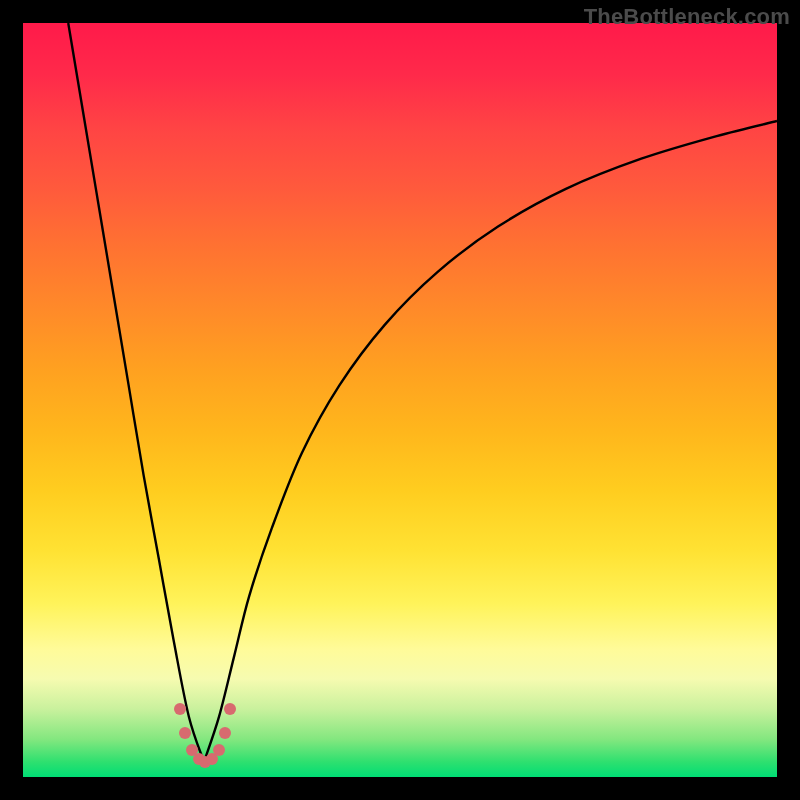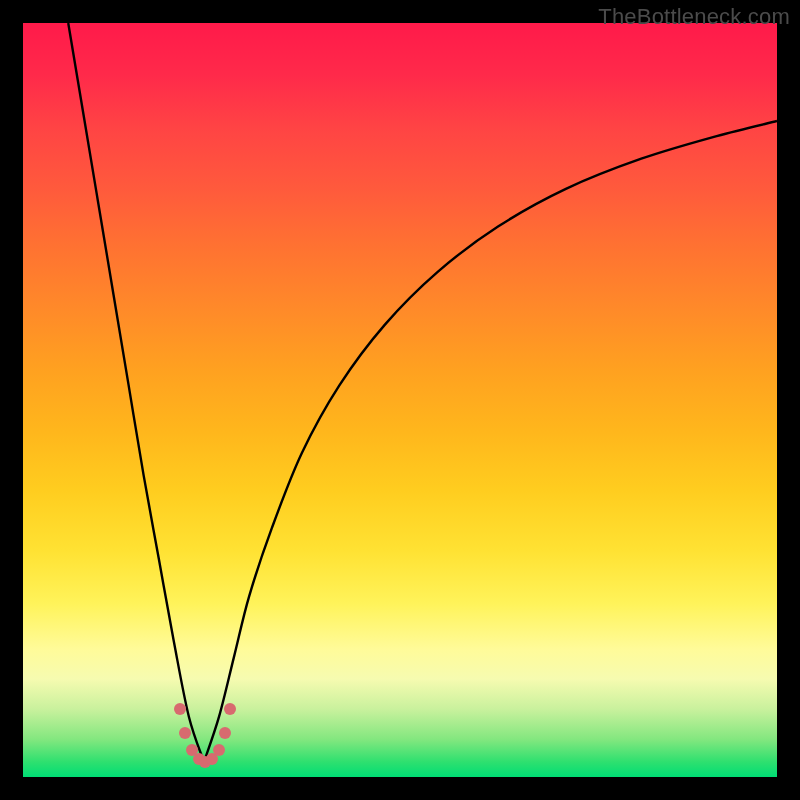--- a/index.html
+++ b/index.html
@@ -38,20 +38,21 @@
       #00dd75 100%);
   }
   .watermark {
     position: absolute;
     top: 4px;
     right: 10px;
     color: #4b4b4b;
     font-size: 22px;
     letter-spacing: 0.2px;
     z-index: 10;
+    font-weight: bold;
   }
   svg.curves {
     position: absolute;
     left: 0;
     top: 0;
     width: 754px;
     height: 754px;
   }
   .beads {
     position: absolute;

